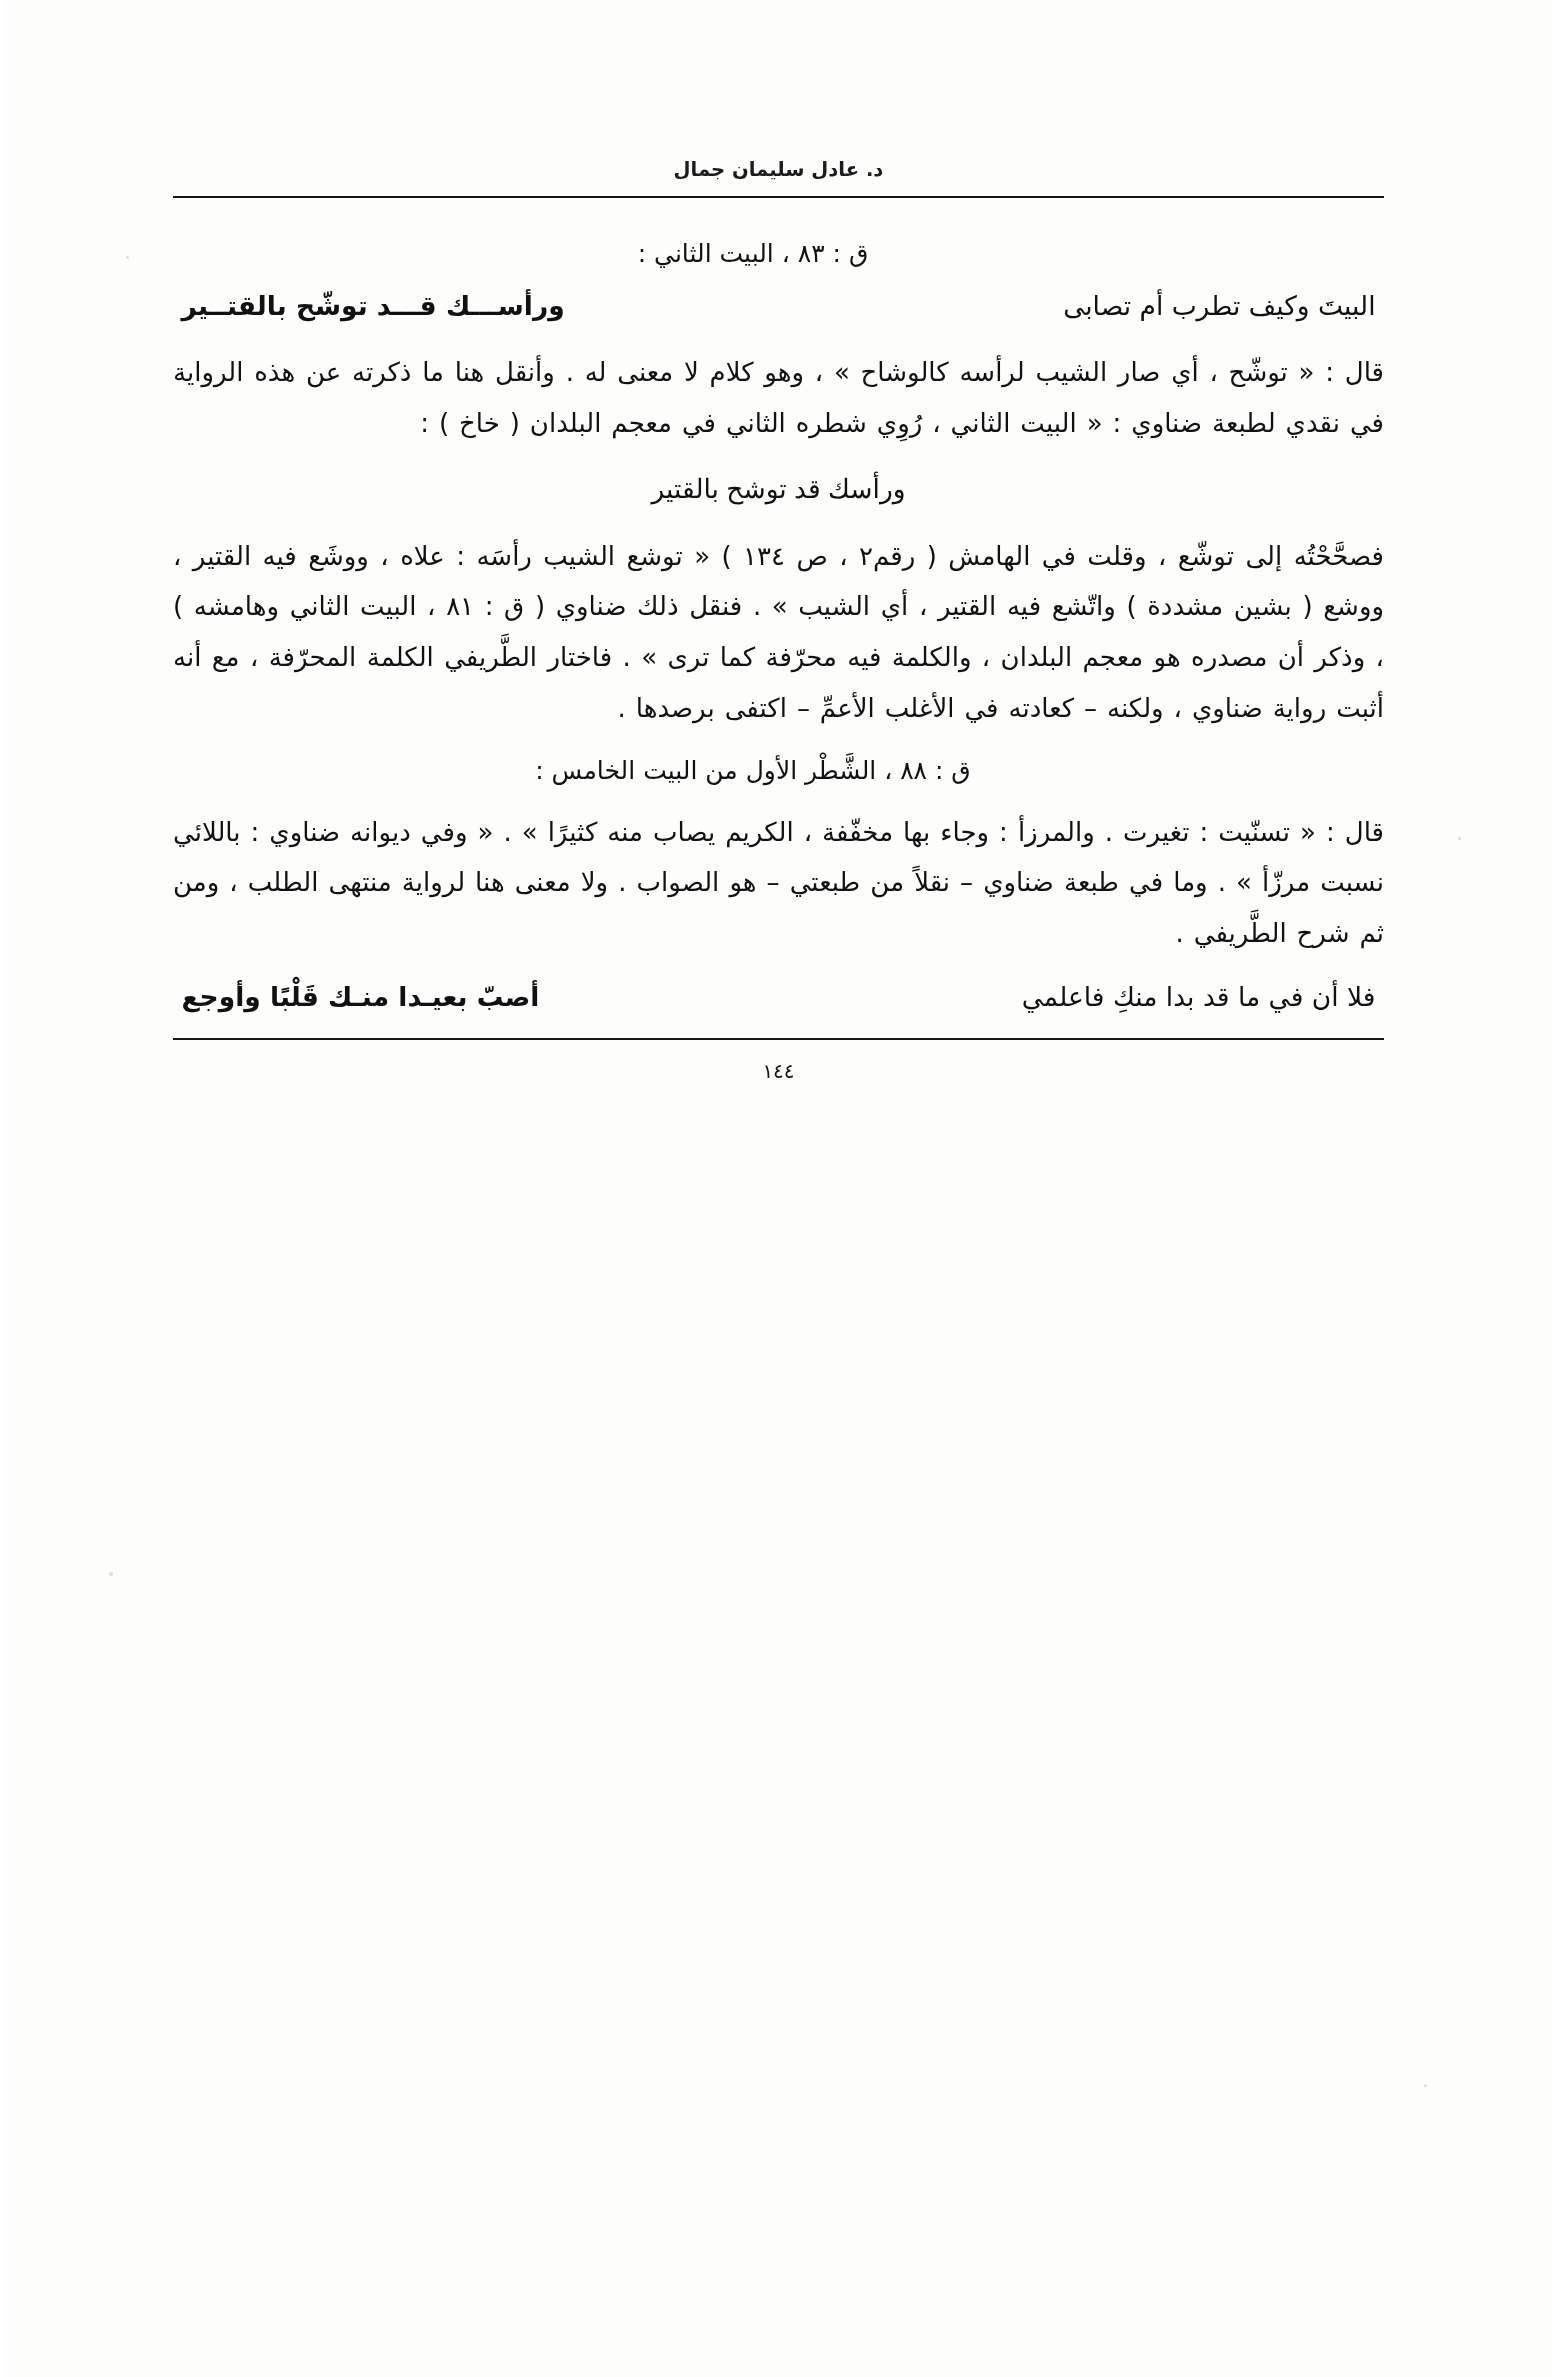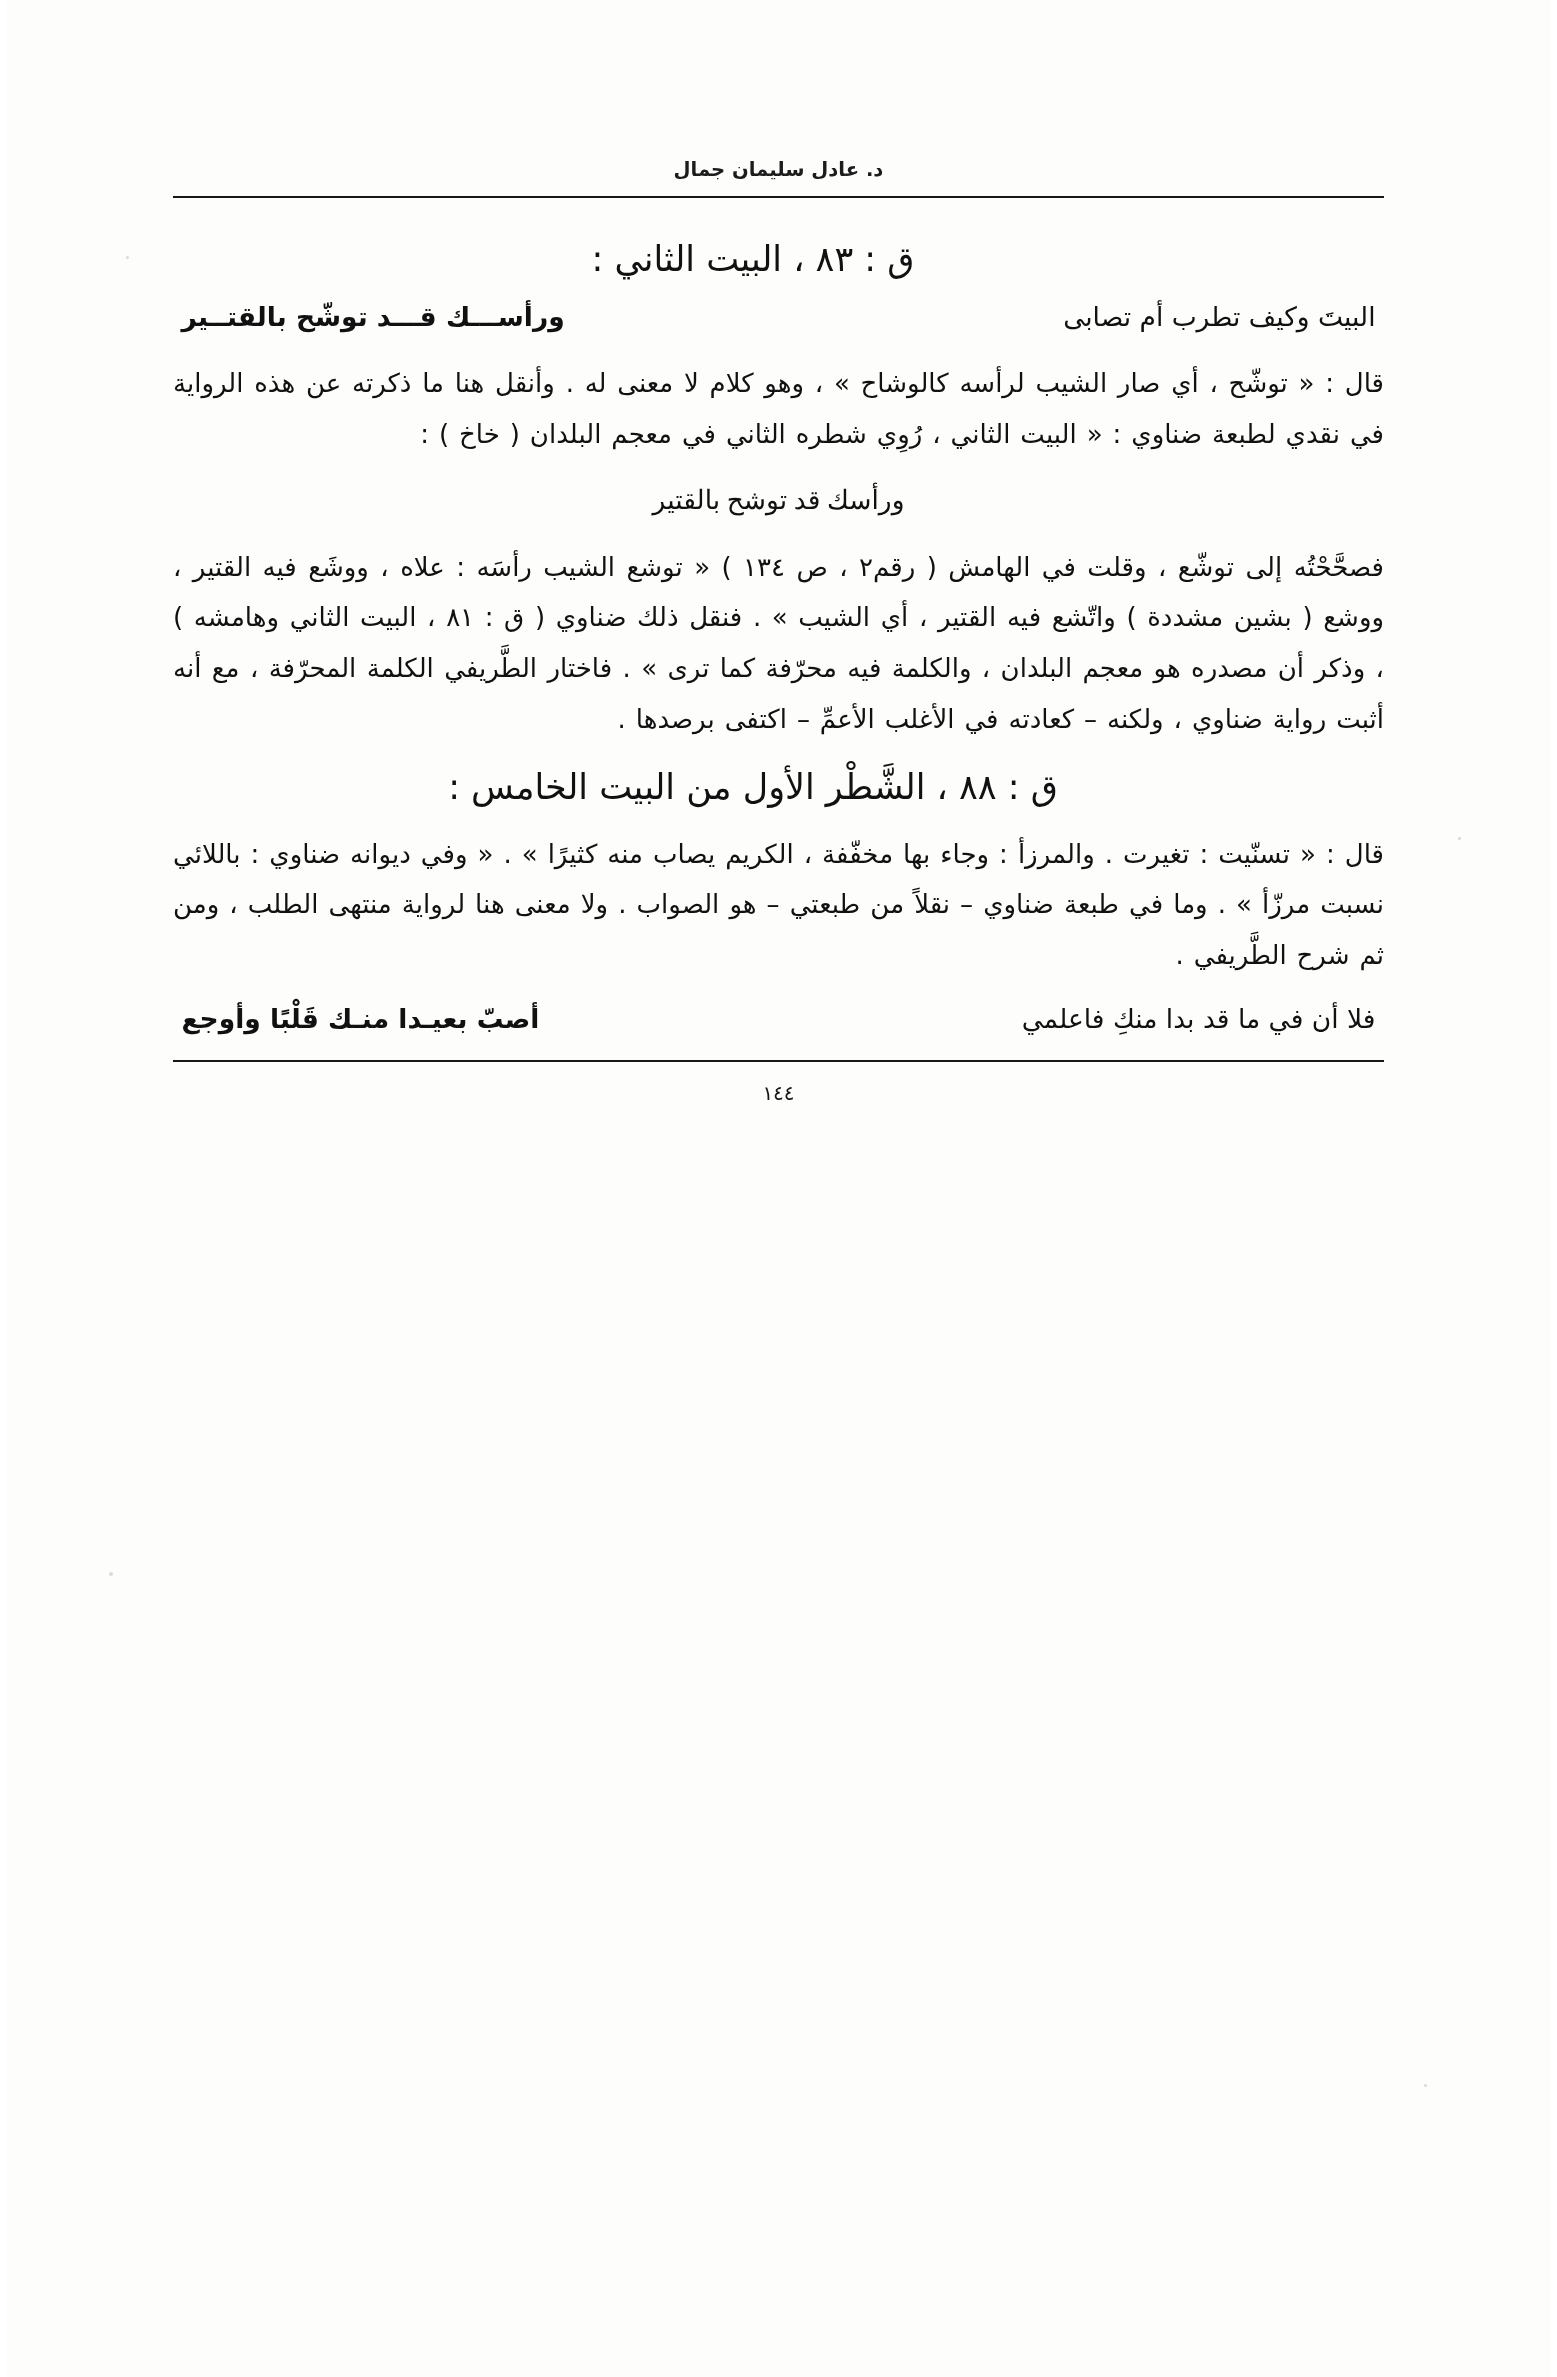--- a/index.html
+++ b/index.html
@@ -56,21 +56,21 @@
     font-size: 26px;
     line-height: 1.95;
     color: #111111;
     text-align: justify;
     text-align-last: right;
     margin: 0 0 22px 0;
     word-spacing: 1.7px;
   }
   .ref-line {
     font-family: "DejaVu Sans", sans-serif;
-    font-size: 35px;
+    font-size: 25px;
     color: #111111;
     text-align: center;
     margin: 8.5px 0 22px 0;
     padding-right: 51px;
   }
 
   
   .verse {
     display: flex;
     flex-direction: row;
@@ -87,21 +87,21 @@
   }
   .verse .hemistich.first {
     flex: 0 0 auto;
   }
   .verse .hemistich.second {
     flex: 0 0 auto;
     font-weight: bold;
   }
   .verse-centered {
     text-align: center;
-    font-family: Liberation Serif, serif;
+    font-family: Liberation Sans, sans-serif;
     font-size: 26.5px;
     color: #111111;
     margin: 24px 0 26px 0;
   }
 
   
   .folio {
     text-align: center;
     font-family: "DejaVu Sans", sans-serif;
     font-size: 20px;

